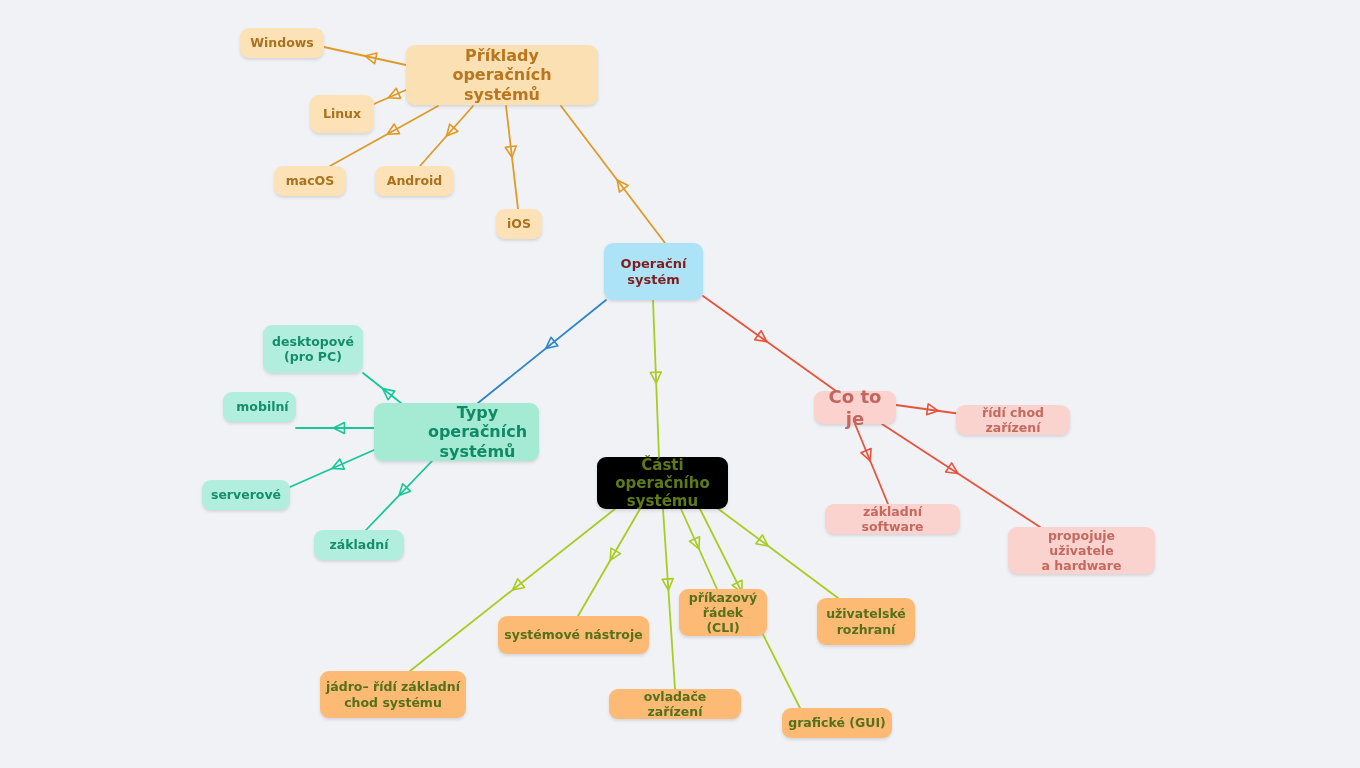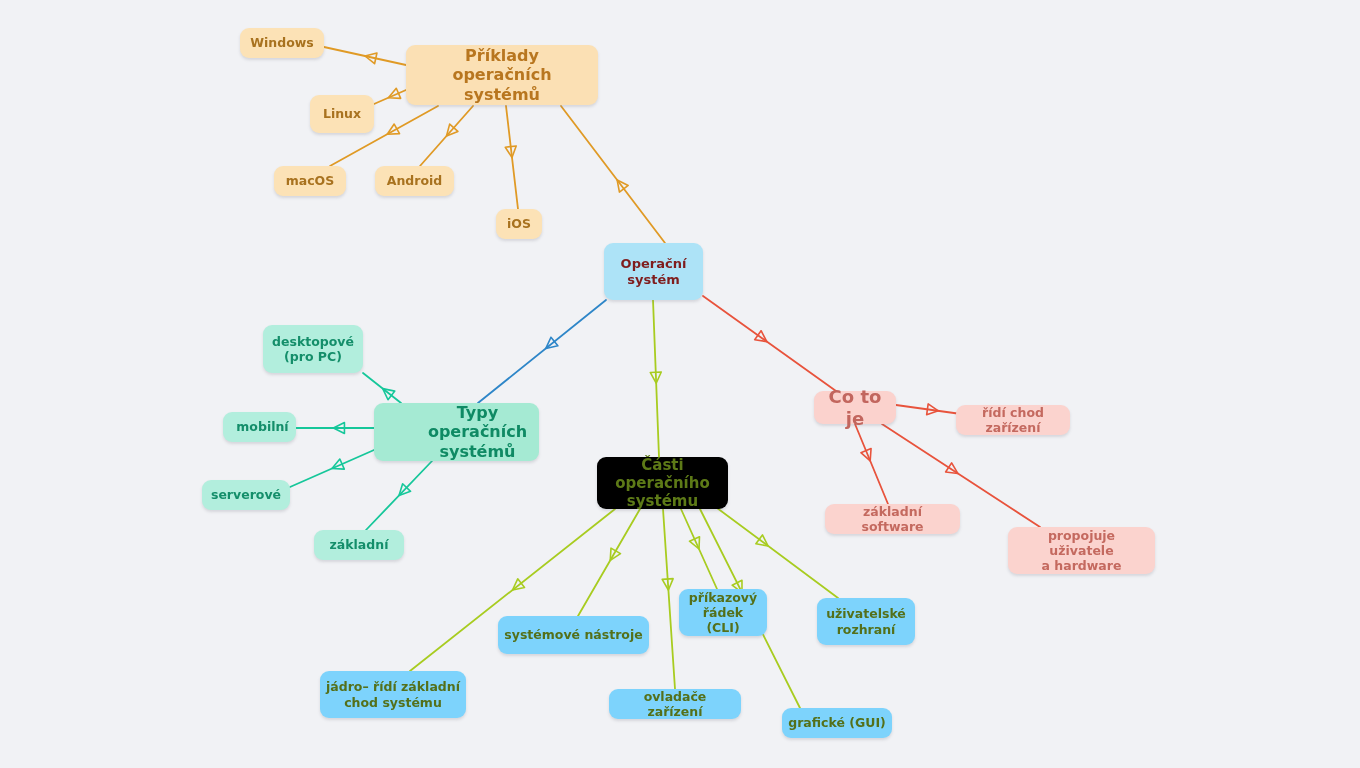--- a/index.html
+++ b/index.html
@@ -66,21 +66,21 @@
     color: #148e6a;
     font-size: 12.5px;
   }
   
   .n-green-hub {
     background: #000000;
     color: #5d7a17;
     font-size: 15px;
   }
   .n-green-leaf {
-    background: #7dd3fc;
+    background: #fdba74;
     color: #54701a;
     font-size: 12.5px;
   }
   
   .n-red-hub {
     background: #fbd2cd;
     color: #c2665e;
     font-size: 18px;
   }
   .n-red-leaf {
@@ -190,21 +190,21 @@
 operačních systémů</div>
       <div class="node n-orange-leaf" style="left: 240px; top: 28px; width: 84px; height: 30px;">Windows</div>
       <div class="node n-orange-leaf" style="left: 310px; top: 95px; width: 64px; height: 38px;">Linux</div>
       <div class="node n-orange-leaf" style="left: 274px; top: 166px; width: 72px; height: 30px;">macOS</div>
       <div class="node n-orange-leaf" style="left: 375px; top: 166px; width: 79px; height: 30px;">Android</div>
       <div class="node n-orange-leaf" style="left: 496px; top: 209px; width: 46px; height: 30px;">iOS</div>
       <div class="node n-teal-hub" style="left: 374px; top: 403px; width: 165px; height: 58px;">Typy operačních
 systémů</div>
       <div class="node n-teal-leaf" style="left: 263px; top: 325px; width: 100px; height: 48px;">desktopové
 (pro PC)</div>
-      <div class="node n-teal-leaf" style="left: 223px; top: 412px; width: 73px; height: 30px; padding-left: 12px;">mobilní</div>
+      <div class="node n-teal-leaf" style="left: 223px; top: 392px; width: 73px; height: 30px; padding-left: 12px;">mobilní</div>
       <div class="node n-teal-leaf" style="left: 202px; top: 480px; width: 88px; height: 30px;">serverové</div>
       <div class="node n-teal-leaf" style="left: 314px; top: 530px; width: 90px; height: 30px;">základní</div>
       <div class="node n-green-hub" style="left: 597px; top: 457px; width: 131px; height: 52px;">Části operačního
 systému</div>
       <div class="node n-green-leaf" style="left: 320px; top: 671px; width: 146px; height: 47px;">jádro– řídí základní
 chod systému</div>
       <div class="node n-green-leaf" style="left: 498px; top: 616px; width: 151px; height: 38px;">systémové nástroje</div>
       <div class="node n-green-leaf" style="left: 609px; top: 689px; width: 132px; height: 30px;">ovladače zařízení</div>
       <div class="node n-green-leaf" style="left: 679px; top: 589px; width: 88px; height: 47px;">příkazový
 řádek (CLI)</div>

